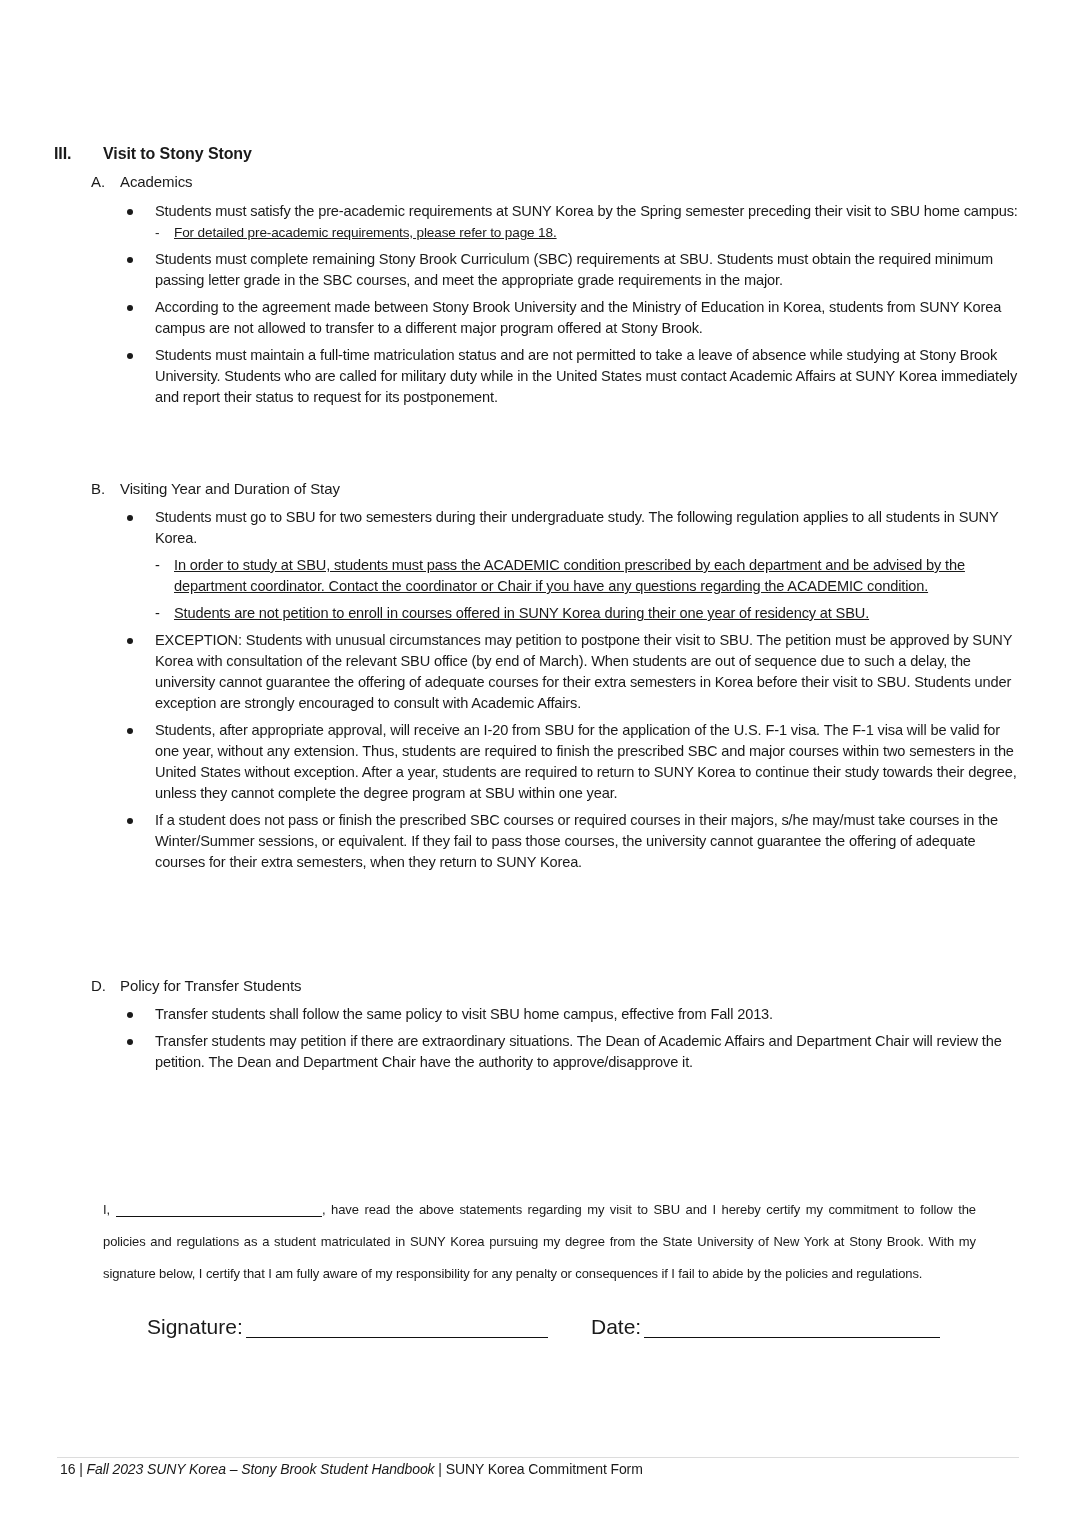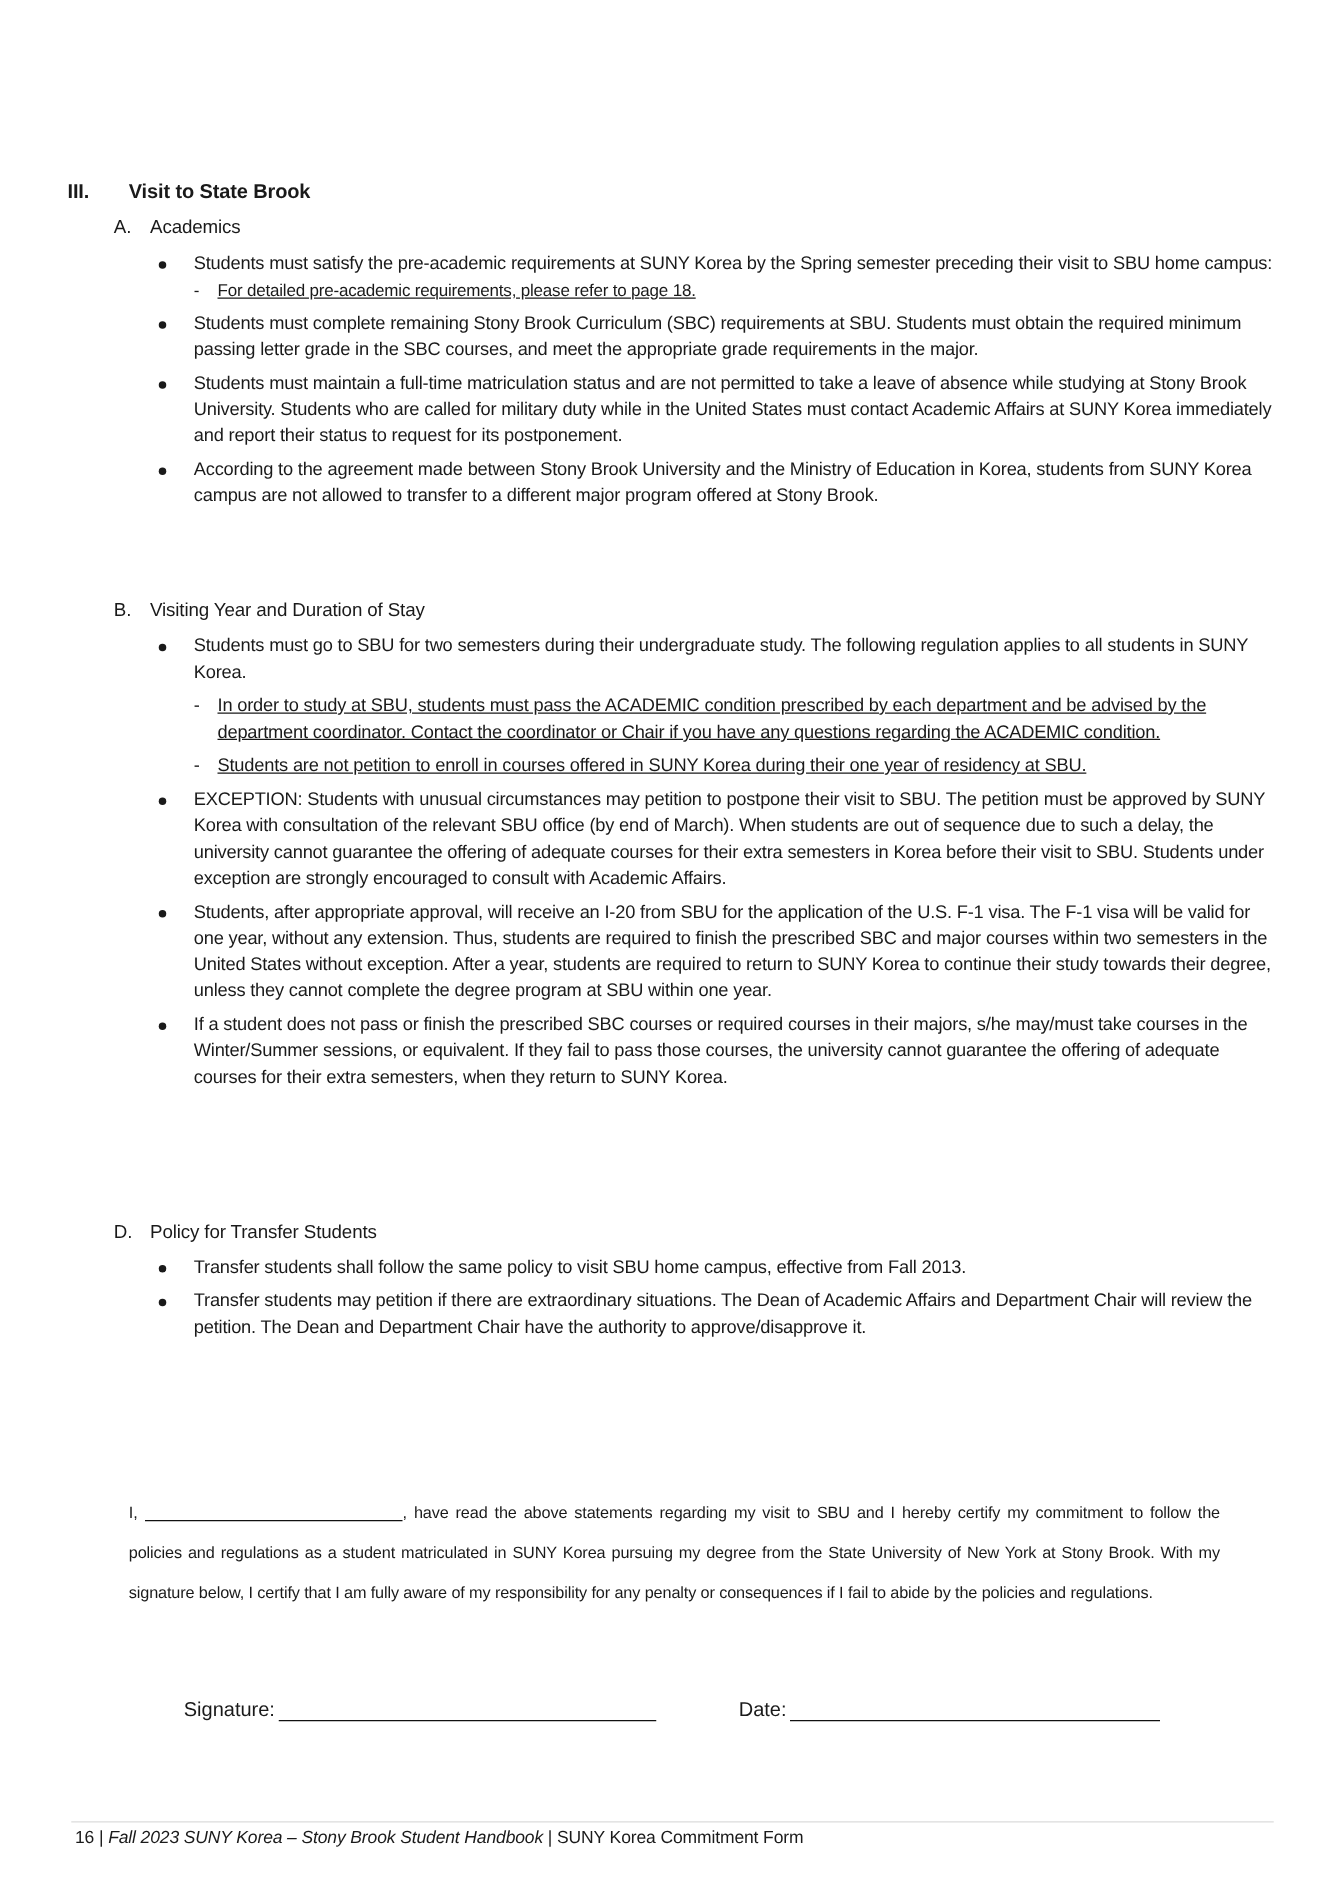--- a/index.html
+++ b/index.html
@@ -20,49 +20,49 @@
   .bullets > li { position: relative; padding-left: 31px; font-size: 14.6px; line-height: 21px; margin-bottom: 6px; letter-spacing: -0.15px; }
   .bullets > li::before { content: ""; position: absolute; left: 3px; top: 8px; width: 6px; height: 6px; border-radius: 50%; background: #1a1a1a; }
   .bullets .dashes { list-style: none; margin: 0; padding: 0; }
   .bullets .dashes > li { position: relative; padding-left: 19px; line-height: 21px; margin-top: 6px; text-decoration: underline; }
   .bullets .dashes > li::before { content: "-"; position: absolute; left: 0; top: 0; }
   .bullets .dashes.small > li { font-size: 13.6px; margin-top: 0; }
 
   .cert { position: absolute; left: 103px; top: 1194px; width: 873px; font-size: 13px; line-height: 32px; text-align: justify; letter-spacing: -0.1px; }
   .blank { display: inline-block; width: 206px; border-bottom: 1px solid #111; height: 16px; vertical-align: -3px; margin-left: 6px; }
 
-  .sig-row { position: absolute; top: 1360px; font-size: 16px; }
+  .sig-row { position: absolute; top: 1315px; font-size: 21px; }
   .sig-line { display: inline-block; border-bottom: 1px solid #111; height: 16px; vertical-align: -4px; margin-left: 3px; }
 
   .footer-rule { position: absolute; left: 57px; top: 1457px; width: 962px; height: 1px; background: #dcdcdc; }
   .footer { position: absolute; left: 60px; top: 1461px; font-size: 14px; letter-spacing: -0.1px; }
   .footer em { font-style: italic; }
 </style>
 </head>
 <body>
 
 <div class="page">
 
   <div class="sec-head">
-    <span class="num">III.</span><span>Visit to State Brook</span>
+    <span class="num">III.</span><span>Visit to Stony Stony</span>
   </div>
 
   <div class="sub-head" style="top:173px;">
     <span class="let">A.</span><span>Academics</span>
   </div>
   <ul class="bullets" style="top:201px;">
     <li>
       <span>Students must satisfy the pre-academic requirements at SUNY Korea by the Spring semester preceding their visit to SBU home campus:</span>
       <ul class="dashes small">
         <li>For detailed pre-academic requirements, please refer to page 18.</li>
       </ul>
     </li>
     <li>Students must complete remaining Stony Brook Curriculum (SBC) requirements at SBU. Students must obtain the required minimum passing letter grade in the SBC courses, and meet the appropriate grade requirements in the major.</li>
+    <li>According to the agreement made between Stony Brook University and the Ministry of Education in Korea, students from SUNY Korea campus are not allowed to transfer to a different major program offered at Stony Brook.</li>
     <li>Students must maintain a full-time matriculation status and are not permitted to take a leave of absence while studying at Stony Brook University. Students who are called for military duty while in the United States must contact Academic Affairs at SUNY Korea immediately and report their status to request for its postponement.</li>
-    <li>According to the agreement made between Stony Brook University and the Ministry of Education in Korea, students from SUNY Korea campus are not allowed to transfer to a different major program offered at Stony Brook.</li>
   </ul>
 
   <div class="sub-head" style="top:480px;">
     <span class="let">B.</span><span>Visiting Year and Duration of Stay</span>
   </div>
   <ul class="bullets" style="top:507px;">
     <li>
       <span>Students must go to SBU for two semesters during their undergraduate study. The following regulation applies to all students in SUNY Korea.</span>
       <ul class="dashes">
         <li>In order to study at SBU, students must pass the ACADEMIC condition prescribed by each department and be advised by the department coordinator.  Contact the coordinator or Chair if you have any questions regarding the ACADEMIC condition.</li>

